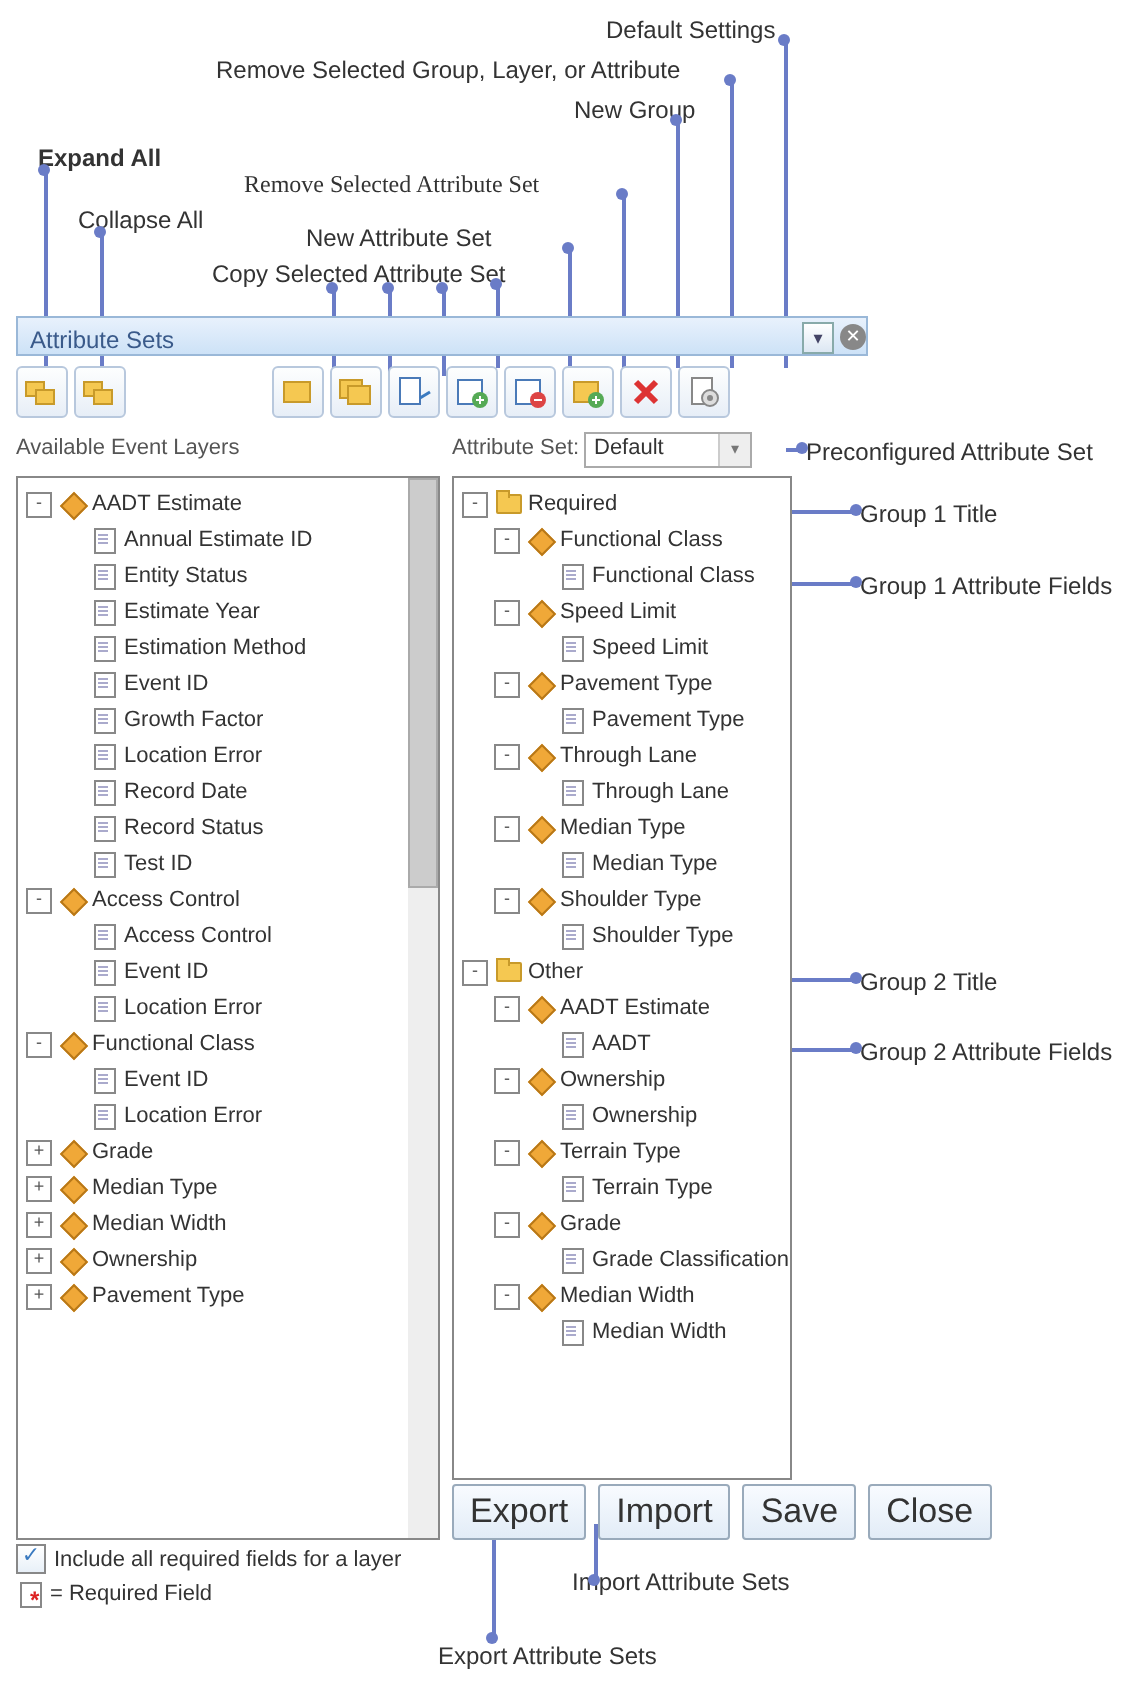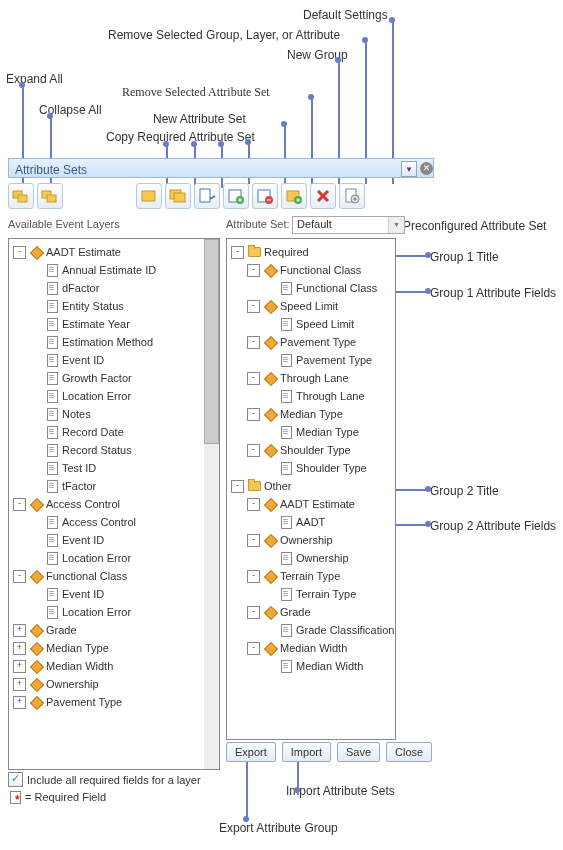--- a/index.html
+++ b/index.html
@@ -82,21 +82,21 @@
   .label-left {
     position:absolute; left:8px; top:218px;
     font-size:11px; color:#555;
   }
   .label-right {
     position:absolute; left:226px; top:218px;
     font-size:11px; color:#555;
   }
   .attr-dd {
     position:absolute; left:292px; top:216px;
-    width:113px; height:18px;
+    width:84px; height:18px;
     border:1px solid #aaa;
     background:#fff;
     font-size:11px;
     padding:1px 4px;
     box-sizing:border-box;
   }
   .attr-dd .arrow {
     position:absolute; right:0; top:0;
     width:15px; height:16px;
     border-left:1px solid #ccc;
@@ -234,43 +234,43 @@
     font-weight:bold;
   }
   .btn-row {
     position:absolute; left:226px; top:742px;
     display:flex; gap:6px;
   }
   .btn {
     border:1px solid #9ab;
     background:linear-gradient(#f8fbff,#e2ecf7);
     padding:3px 8px;
-    font-size:11px;
+    font-size:17px;
     border-radius:2px;
     cursor:pointer;
   }
 </style>
 </head>
 <body>
 
 <div class="callout" style="left:303px; top:8px;">Default Settings</div>
 <div class="callout" style="left:108px; top:28px;">Remove Selected Group, Layer, or Attribute</div>
 <div class="callout" style="left:287px; top:48px;">New Group</div>
-<div class="callout" style="left:6px; top:72px;">Expand All</div>
+<div class="callout" style="left:19px; top:72px;font-weight:bold;">Expand All</div>
 <div class="callout" style="left:122px; top:85px;font-family:Liberation Serif, serif;">Remove Selected Attribute Set</div>
 <div class="callout" style="left:39px; top:103px;">Collapse All</div>
 <div class="callout" style="left:153px; top:112px;">New Attribute Set</div>
-<div class="callout" style="left:106px; top:130px;">Copy Required Attribute Set</div>
+<div class="callout" style="left:106px; top:130px;">Copy Selected Attribute Set</div>
 <div class="callout" style="left:403px; top:219px;">Preconfigured Attribute Set</div>
 <div class="callout" style="left:430px; top:250px;">Group 1 Title</div>
 <div class="callout" style="left:430px; top:286px;">Group 1 Attribute Fields</div>
 <div class="callout" style="left:430px; top:484px;">Group 2 Title</div>
 <div class="callout" style="left:430px; top:519px;">Group 2 Attribute Fields</div>
 <div class="callout" style="left:286px; top:784px;">Import Attribute Sets</div>
-<div class="callout" style="left:219px; top:821px;">Export Attribute Group</div>
+<div class="callout" style="left:219px; top:821px;">Export Attribute Sets</div>
 
 <div class="callout-line vline" style="left:392px; top:20px; height:164px;"></div>
 <div class="dot" style="left:392px; top:20px;"></div>
 <div class="callout-line vline" style="left:365px; top:40px; height:144px;"></div>
 <div class="dot" style="left:365px; top:40px;"></div>
 <div class="callout-line vline" style="left:338px; top:60px; height:124px;"></div>
 <div class="dot" style="left:338px; top:60px;"></div>
 <div class="callout-line vline" style="left:311px; top:97px; height:87px;"></div>
 <div class="dot" style="left:311px; top:97px;"></div>
 <div class="callout-line vline" style="left:284px; top:124px; height:60px;"></div>
@@ -391,25 +391,20 @@
         <span>AADT Estimate</span>
       </div>
       <div class="node ind1">
         <div class="tw-space"></div>
         <div class="ic ic-page"></div>
         <span>Annual Estimate ID</span>
       </div>
       <div class="node ind1">
         <div class="tw-space"></div>
         <div class="ic ic-page"></div>
-        <span>dFactor</span>
-      </div>
-      <div class="node ind1">
-        <div class="tw-space"></div>
-        <div class="ic ic-page"></div>
         <span>Entity Status</span>
       </div>
       <div class="node ind1">
         <div class="tw-space"></div>
         <div class="ic ic-page"></div>
         <span>Estimate Year</span>
       </div>
       <div class="node ind1">
         <div class="tw-space"></div>
         <div class="ic ic-page"></div>
@@ -426,41 +421,31 @@
         <span>Growth Factor</span>
       </div>
       <div class="node ind1">
         <div class="tw-space"></div>
         <div class="ic ic-page"></div>
         <span>Location Error</span>
       </div>
       <div class="node ind1">
         <div class="tw-space"></div>
         <div class="ic ic-page"></div>
-        <span>Notes</span>
-      </div>
-      <div class="node ind1">
-        <div class="tw-space"></div>
-        <div class="ic ic-page"></div>
         <span>Record Date</span>
       </div>
       <div class="node ind1">
         <div class="tw-space"></div>
         <div class="ic ic-page"></div>
         <span>Record Status</span>
       </div>
       <div class="node ind1">
         <div class="tw-space"></div>
         <div class="ic ic-page"></div>
         <span>Test ID</span>
-      </div>
-      <div class="node ind1">
-        <div class="tw-space"></div>
-        <div class="ic ic-page"></div>
-        <span>tFactor</span>
       </div>
       <div class="node ind0">
         <div class="tw">-</div>
         <div class="ic ic-diamond"></div>
         <span>Access Control</span>
       </div>
       <div class="node ind1">
         <div class="tw-space"></div>
         <div class="ic ic-page"></div>
         <span>Access Control</span>

